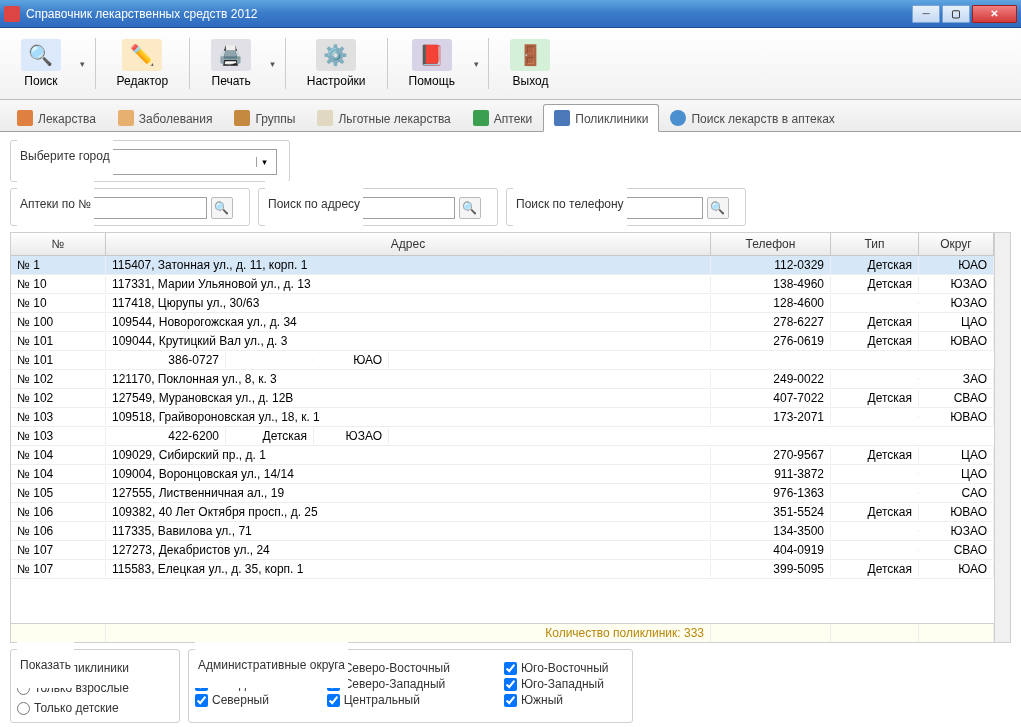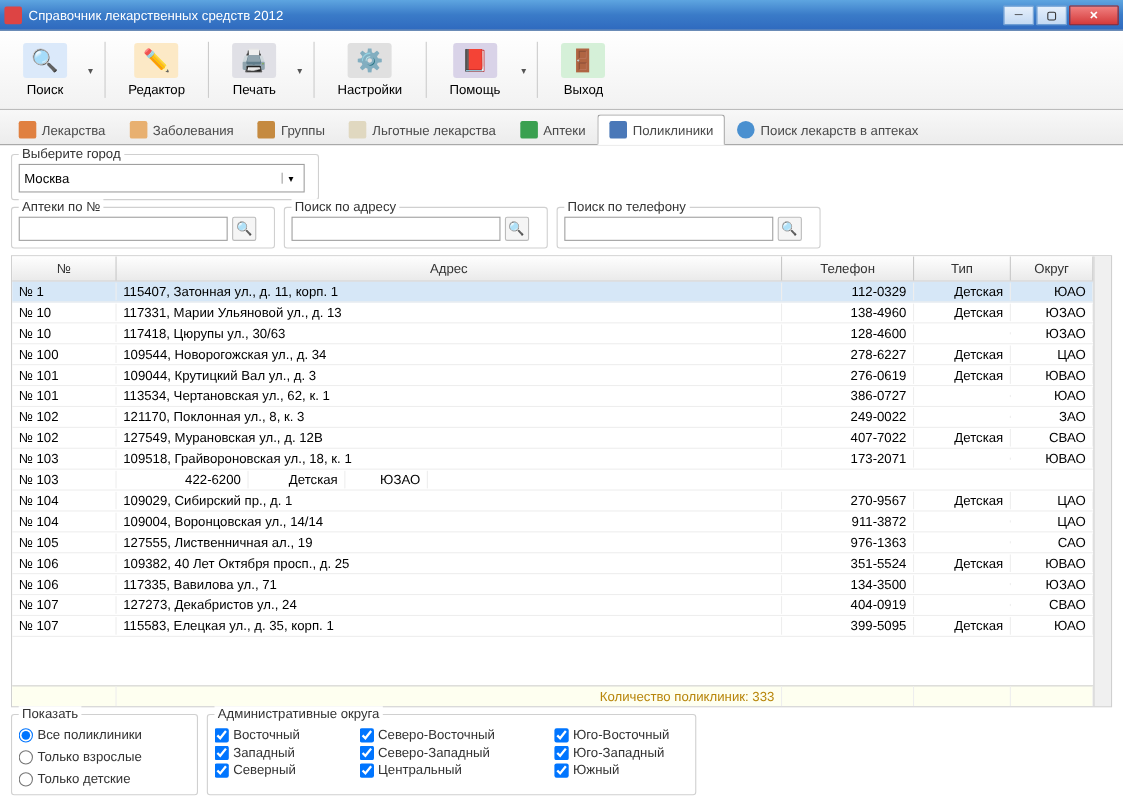--- a/index.html
+++ b/index.html
@@ -29,21 +29,21 @@
   
   .tabbar { background: linear-gradient(to bottom,#f8f8f8,#ececec); padding: 4px 6px 0 6px; display: flex; gap: 0; border-bottom: 1px solid #a0a0a0; }
   .tab { display:flex; align-items:flex-end; gap:5px; padding: 5px 10px; cursor: pointer; font-size: 12px; color:#4a4a4a; border:1px solid transparent; border-bottom:none; }
   .tab.active { background:#fff; border:1px solid #a0a0a0; border-bottom:1px solid #fff; margin-bottom:-1px; border-radius:3px 3px 0 0; }
   .tab .ticon { width:16px; height:16px; border-radius:2px; }
 
   
   .content { padding: 8px 10px; display:flex; flex-direction:column; gap:6px; height: calc(727px - 28px - 70px - 30px); overflow:hidden; }
   .fieldset-row { display:flex; gap:8px; }
   .fsbox { border:1px solid #d0d0d0; border-radius:3px; padding:4px 6px 6px 6px; position:relative; }
-  .fsbox legend, .fsbox .legend { font-size:12px; color:#333; background:#fff; padding:0 3px; position:absolute; top:-8px; left:6px; }
+  .fsbox legend, .fsbox .legend { font-size:12px; color:#333; background:#fff; padding:16px 3px; position:absolute; top:-8px; left:6px; }
   .fsbox .inner { display:flex; align-items:center; gap:4px; margin-top:4px; }
   .city-combo { width:260px; height:22px; border:1px solid #a0a0a0; background:#fff; display:flex; align-items:center; padding:12px 4px; }
   .city-combo .dd { width:16px; text-align:center; border-left:1px solid #a0a0a0; cursor:pointer; font-size:9px; }
   input.txt { height:22px; border:1px solid #a0a0a0; padding:0 4px; font-size:12px; font-family:inherit; }
   .search-icn-btn { width:22px; height:22px; border:1px solid #bbb; background:#f5f5f5; display:flex; align-items:center; justify-content:center; cursor:pointer; border-radius:2px; }
 
   
   .table-wrap { flex:1; border:1px solid #d0d0d0; overflow:hidden; display:flex; flex-direction:column; min-height:0; }
   .thead { display:flex; background:linear-gradient(to bottom,#fefefe,#eaeaea); border-bottom:1px solid #c8c8c8; }
   .thead .th { padding:4px 6px; border-right:1px solid #c8c8c8; text-align:center; font-size:12px; color:#333; }
@@ -230,21 +230,20 @@
             </div>
             <div class="tr">
               <div class="td col-no">№ 101</div>
               <div class="td col-addr">109044, Крутицкий Вал ул., д. 3</div>
               <div class="td col-tel">276-0619</div>
               <div class="td col-type">Детская</div>
               <div class="td col-okr">ЮВАО</div>
             </div>
             <div class="tr">
               <div class="td col-no">№ 101</div>
-              <div class="td col-addr">113534, Чертановская ул., 62, к. 1</div>
               <div class="td col-tel">386-0727</div>
               <div class="td col-type"></div>
               <div class="td col-okr">ЮАО</div>
             </div>
             <div class="tr">
               <div class="td col-no">№ 102</div>
               <div class="td col-addr">121170, Поклонная ул., 8, к. 3</div>
               <div class="td col-tel">249-0022</div>
               <div class="td col-type"></div>
               <div class="td col-okr">ЗАО</div>

